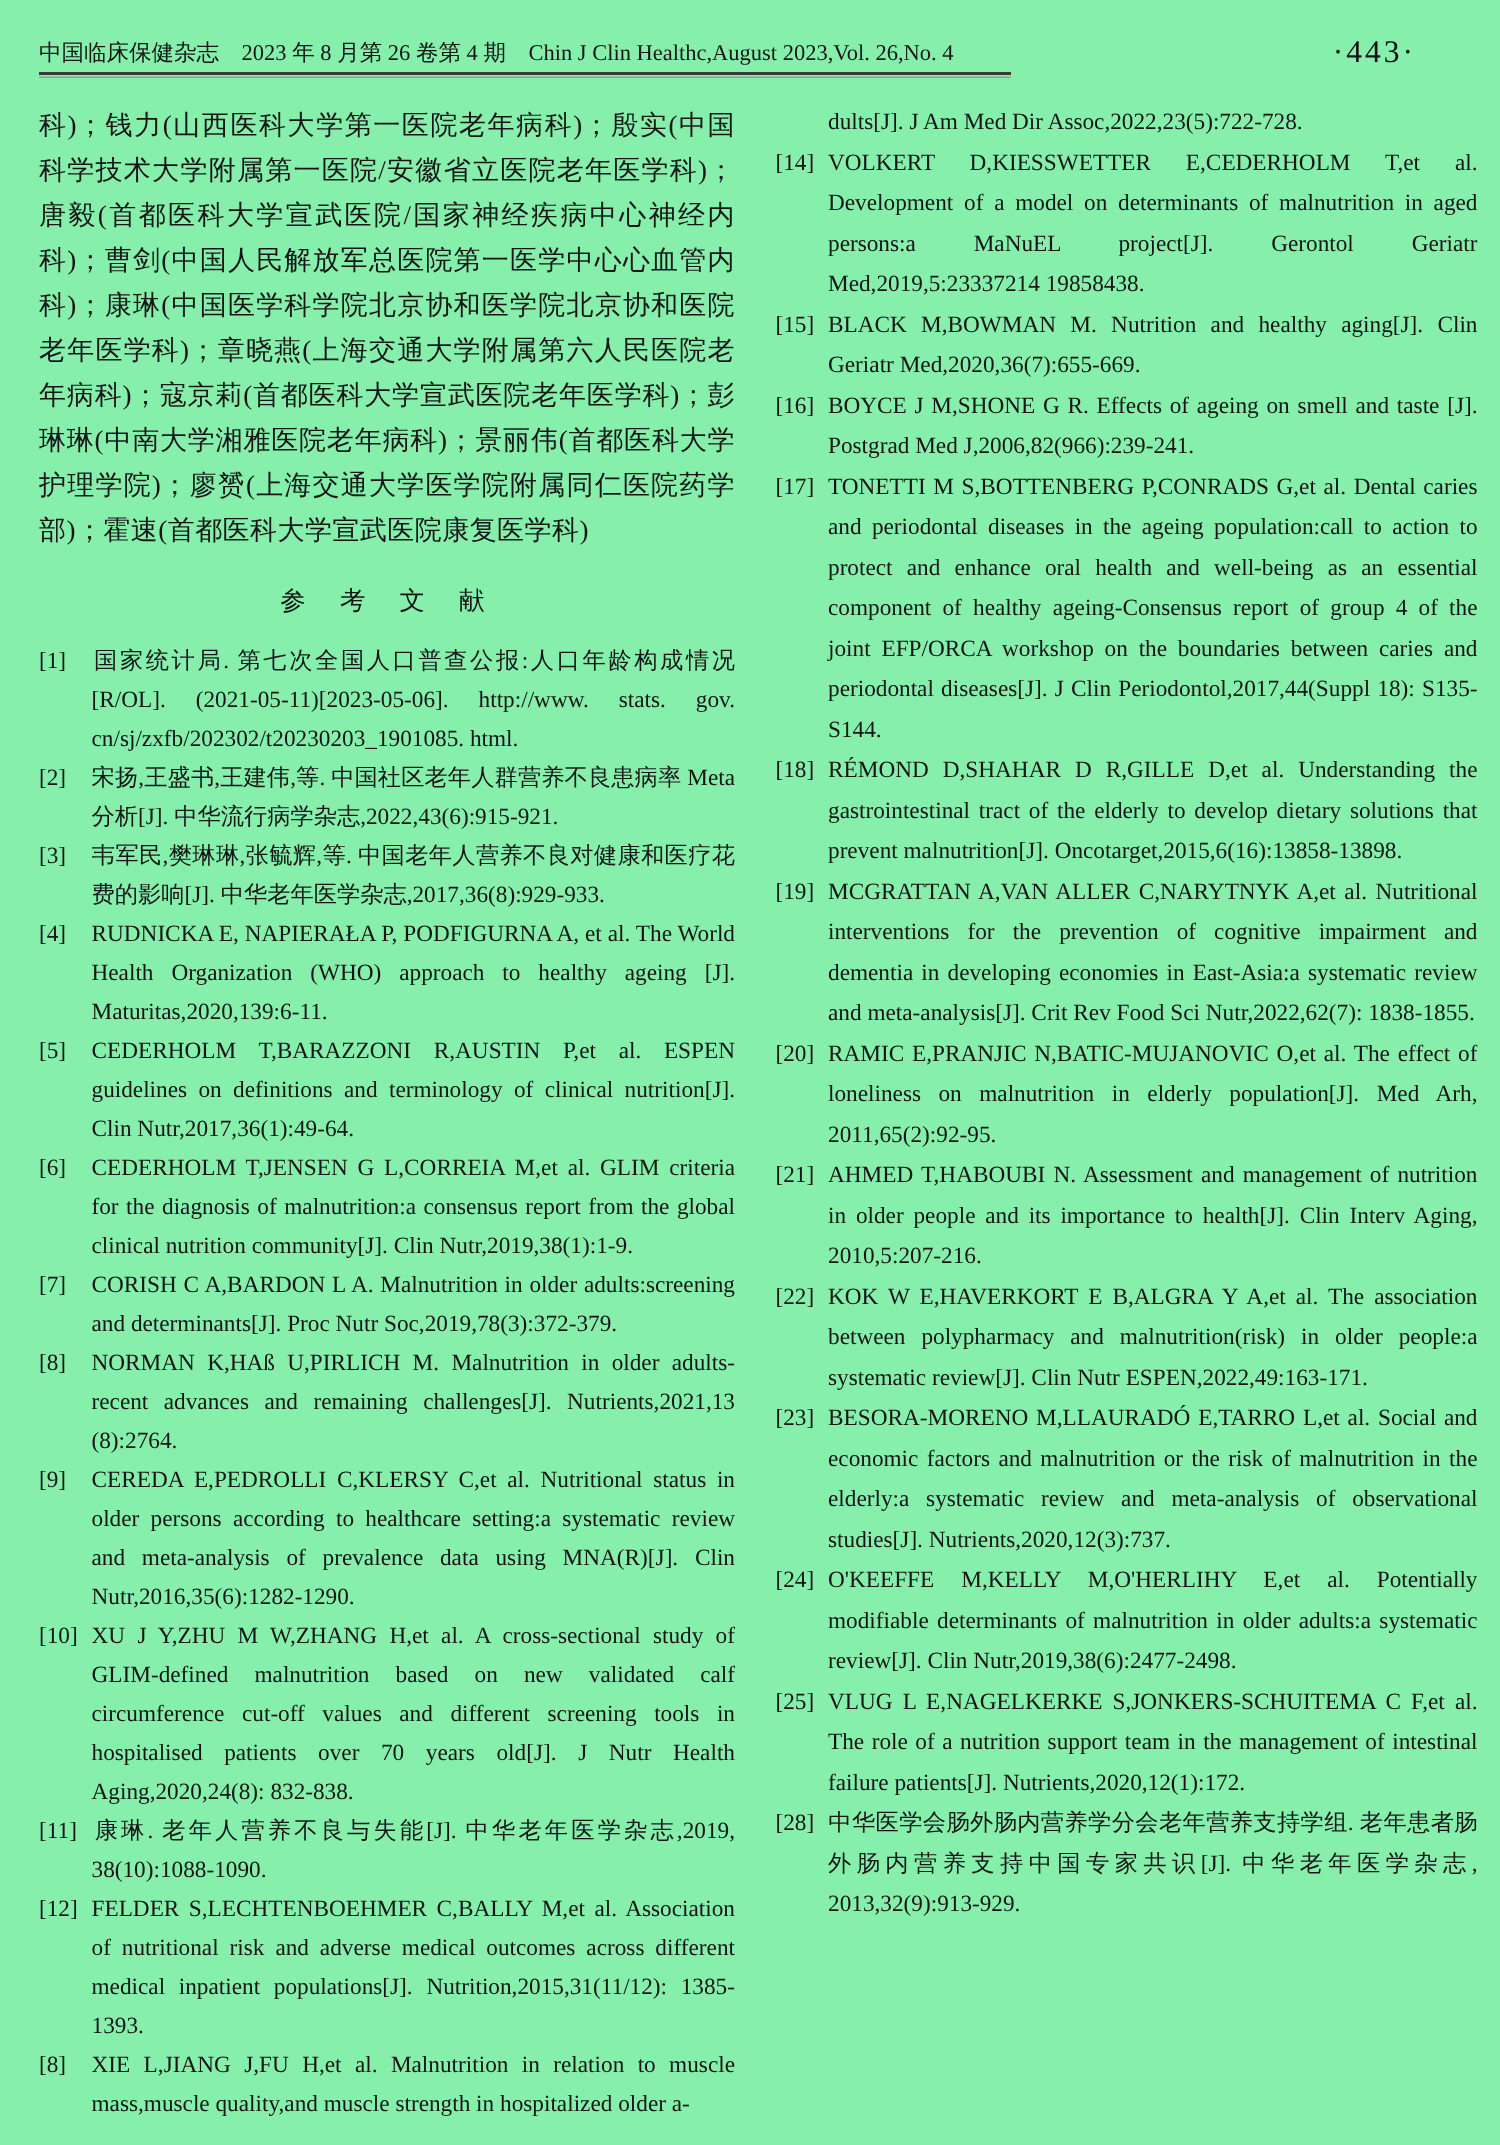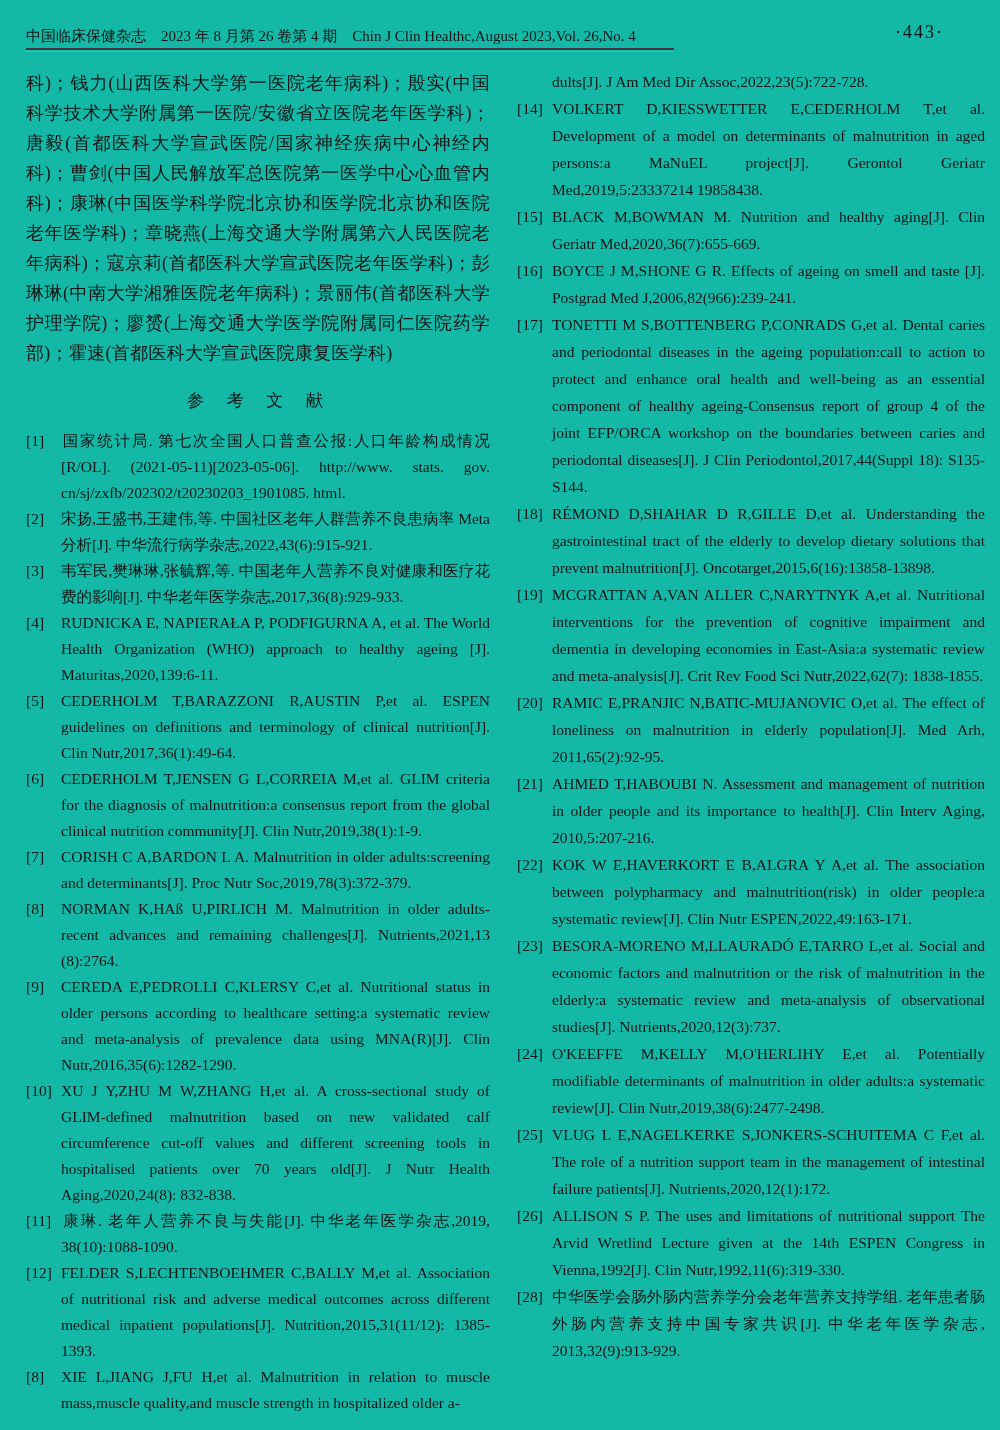--- a/index.html
+++ b/index.html
@@ -1,38 +1,38 @@
 <!DOCTYPE html>
 <html><head>
 <meta charset="utf-8">
 <style>
   * { margin:0; padding:0; box-sizing:border-box; }
   html,body { background:#ffffff; }
   .page {
     position:relative;
     width:1000px; height:1430px;
-    background:#14b8a6;
+    background:#86efac;
     color:#1b1b1b;
     font-family:"Liberation Serif","DejaVu Serif",serif;
     overflow:hidden;
   }
   
   .header-text {
     position:absolute; left:26px; top:26px; width:648px;
     font-size:15px; line-height:20px; white-space:nowrap;
     color:#161616;
   }
   .header-rule {
     position:absolute; left:26px; top:48px; width:648px; height:4px;
     border-top:2px solid #3a3a3a;
     border-bottom:1px solid #9a9a9a;
   }
   .page-num {
     position:absolute; right:56px; top:22px;
-    font-size:18px; letter-spacing:2px; color:#111;
+    font-size:21px; letter-spacing:2px; color:#111;
   }
   
   .col { position:absolute; top:68px; height:1360px; overflow:hidden; }
   .col-left  { left:26px;  width:464px; }
   .col-right { left:517px; width:468px; }
   
   .affil {
     font-size:18px; line-height:30px;
     text-align:justify; text-justify:inter-ideograph;
     letter-spacing:0.3px; color:#161616;
@@ -120,20 +120,19 @@
   <p class="ref"><span class="ref-label">[21]</span><span class="ref-text">AHMED T,HABOUBI N. Assessment and management of nutrition in older people and its importance to health[J]. Clin Interv Aging, 2010,5:207-216.</span></p>
 
   <p class="ref"><span class="ref-label">[22]</span><span class="ref-text">KOK W E,HAVERKORT E B,ALGRA Y A,et al. The association between polypharmacy and malnutrition(risk) in older people:a systematic review[J]. Clin Nutr ESPEN,2022,49:163-171.</span></p>
 
   <p class="ref"><span class="ref-label">[23]</span><span class="ref-text">BESORA-MORENO M,LLAURADÓ E,TARRO L,et al. Social and economic factors and malnutrition or the risk of malnutrition in the elderly:a systematic review and meta-analysis of observational studies[J]. Nutrients,2020,12(3):737.</span></p>
 
   <p class="ref"><span class="ref-label">[24]</span><span class="ref-text">O'KEEFFE M,KELLY M,O'HERLIHY E,et al. Potentially modifiable determinants of malnutrition in older adults:a systematic review[J]. Clin Nutr,2019,38(6):2477-2498.</span></p>
 
   <p class="ref"><span class="ref-label">[25]</span><span class="ref-text">VLUG L E,NAGELKERKE S,JONKERS-SCHUITEMA C F,et al. The role of a nutrition support team in the management of intestinal failure patients[J]. Nutrients,2020,12(1):172.</span></p>
 
-  <p class="ref"><span class="ref-label">[26]</span><span class="ref-text">ALLISON S P. The uses and limitations of nutritional support The Arvid Wretlind Lecture given at the 14th ESPEN Congress in Vienna,1992[J]. Clin Nutr,1992,11(6):319-330.</span></p>
 
 
   <p class="ref"><span class="ref-label">[28]</span><span class="ref-text">中华医学会肠外肠内营养学分会老年营养支持学组. 老年患者肠外肠内营养支持中国专家共识[J]. 中华老年医学杂志, 2013,32(9):913-929.</span></p>
 </div>
   </div>
 
 </div>
 
 </body></html>

